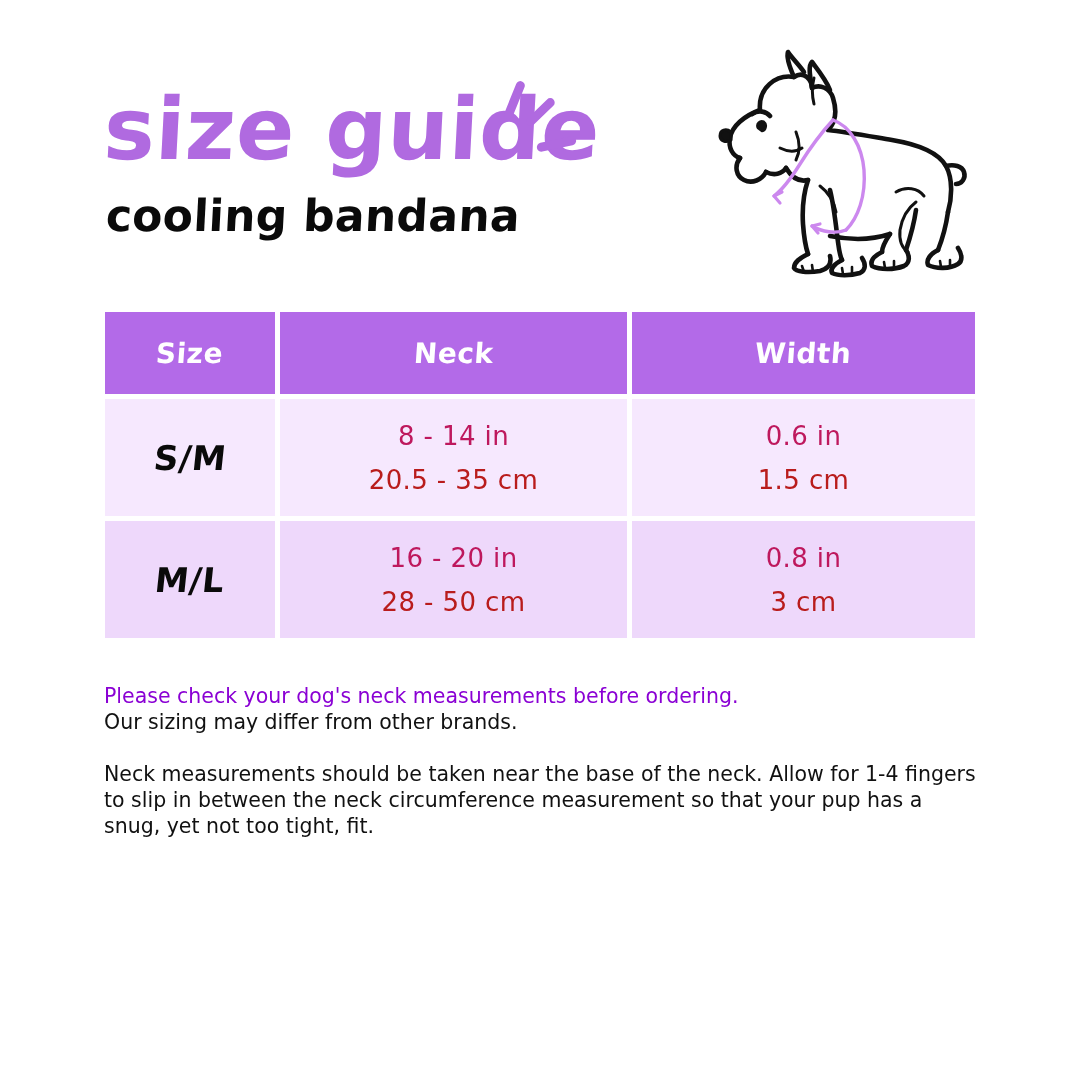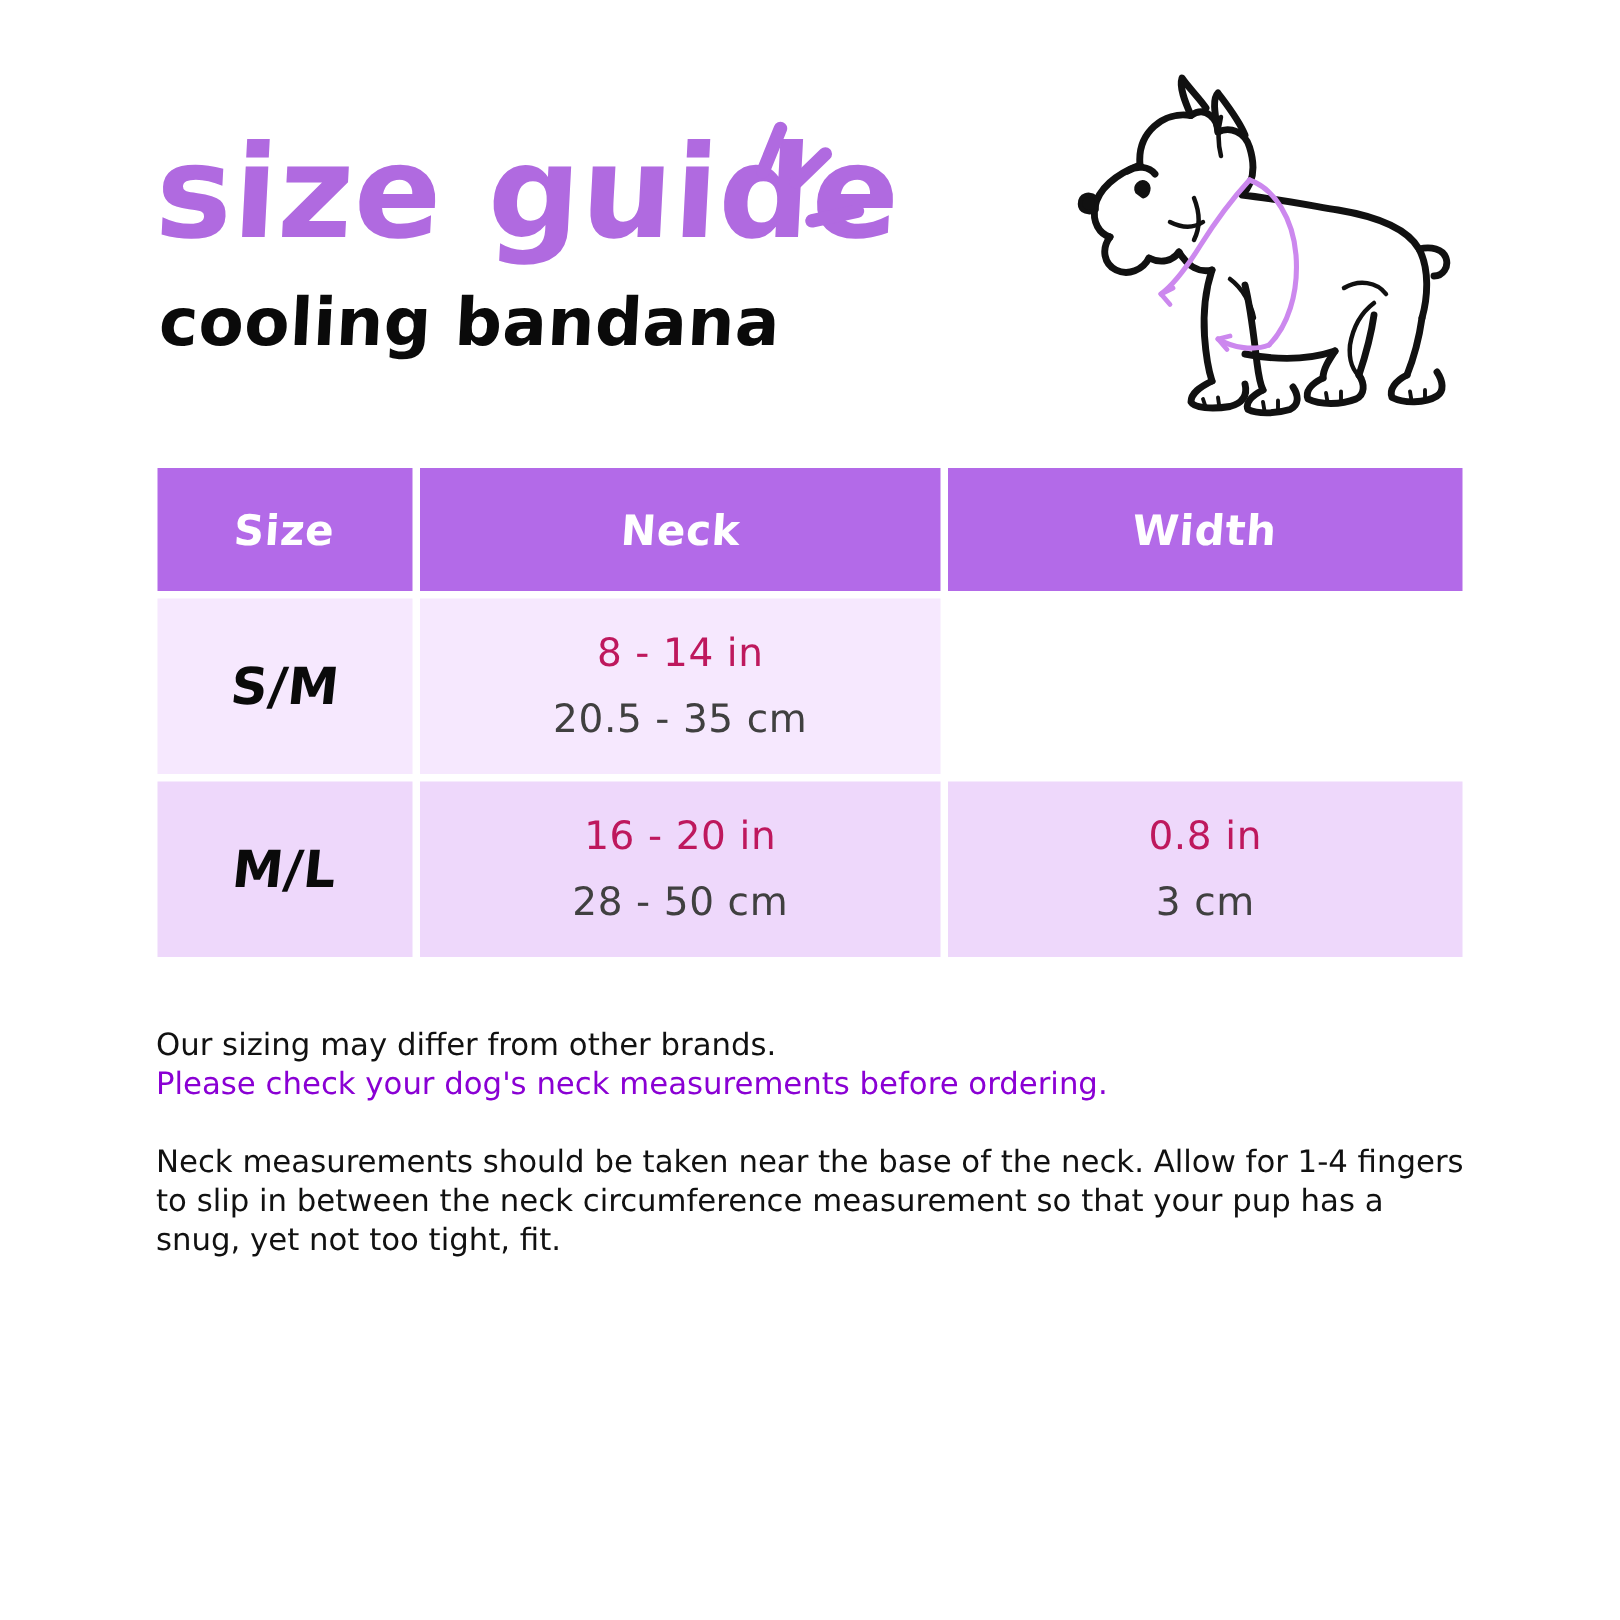--- a/index.html
+++ b/index.html
@@ -136,21 +136,21 @@
     font-size: 26px;
     font-weight: 400;
     color: #be185d;
     letter-spacing: 0.4px;
     margin-bottom: 14px;
   }
   .value-cm {
     font-family: "DejaVu Sans", sans-serif;
     font-size: 26px;
     font-weight: 400;
-    color: #404040;
+    color: #b91c1c;
     letter-spacing: 0.4px;
   }
 
   
   #notes {
     position: absolute;
     left: 104px;
     top: 683px;
     width: 872px;
     font-family: "DejaVu Sans", sans-serif;
@@ -260,36 +260,40 @@
   </div>
 
   <div class="table-row body-row-1">
     <div class="cell col-size">
       <span class="size-label">S/M</span>
     </div>
     <div class="cell col-neck">
       <span class="value-in">8 - 14 in</span>
       <span class="value-cm">20.5 - 35 cm</span>
     </div>
+    <div class="cell col-width">
+      <span class="value-in">0.6 in</span>
+      <span class="value-cm">1.5 cm</span>
+    </div>
   </div>
 
   <div class="table-row body-row-2">
     <div class="cell col-size">
       <span class="size-label">M/L</span>
     </div>
     <div class="cell col-neck">
       <span class="value-in">16 - 20 in</span>
       <span class="value-cm">28 - 50 cm</span>
     </div>
     <div class="cell col-width">
       <span class="value-in">0.8 in</span>
       <span class="value-cm">3 cm</span>
     </div>
   </div>
 </div>
 
 <div id="notes">
+  <p class="note-para note-highlight">Please check your dog's neck measurements before ordering.</p>
   <p class="note-para">Our sizing may differ from other brands.</p>
-  <p class="note-para note-highlight">Please check your dog's neck measurements before ordering.</p>
   <div class="note-gap"></div>
   <p class="note-para">Neck measurements should be taken near the base of the neck. Allow for 1-4 fingers to slip in between the neck circumference measurement so that your pup has a snug, yet not too tight, fit.</p>
   <div class="note-gap"></div>
 </div>
 
 </body></html>

